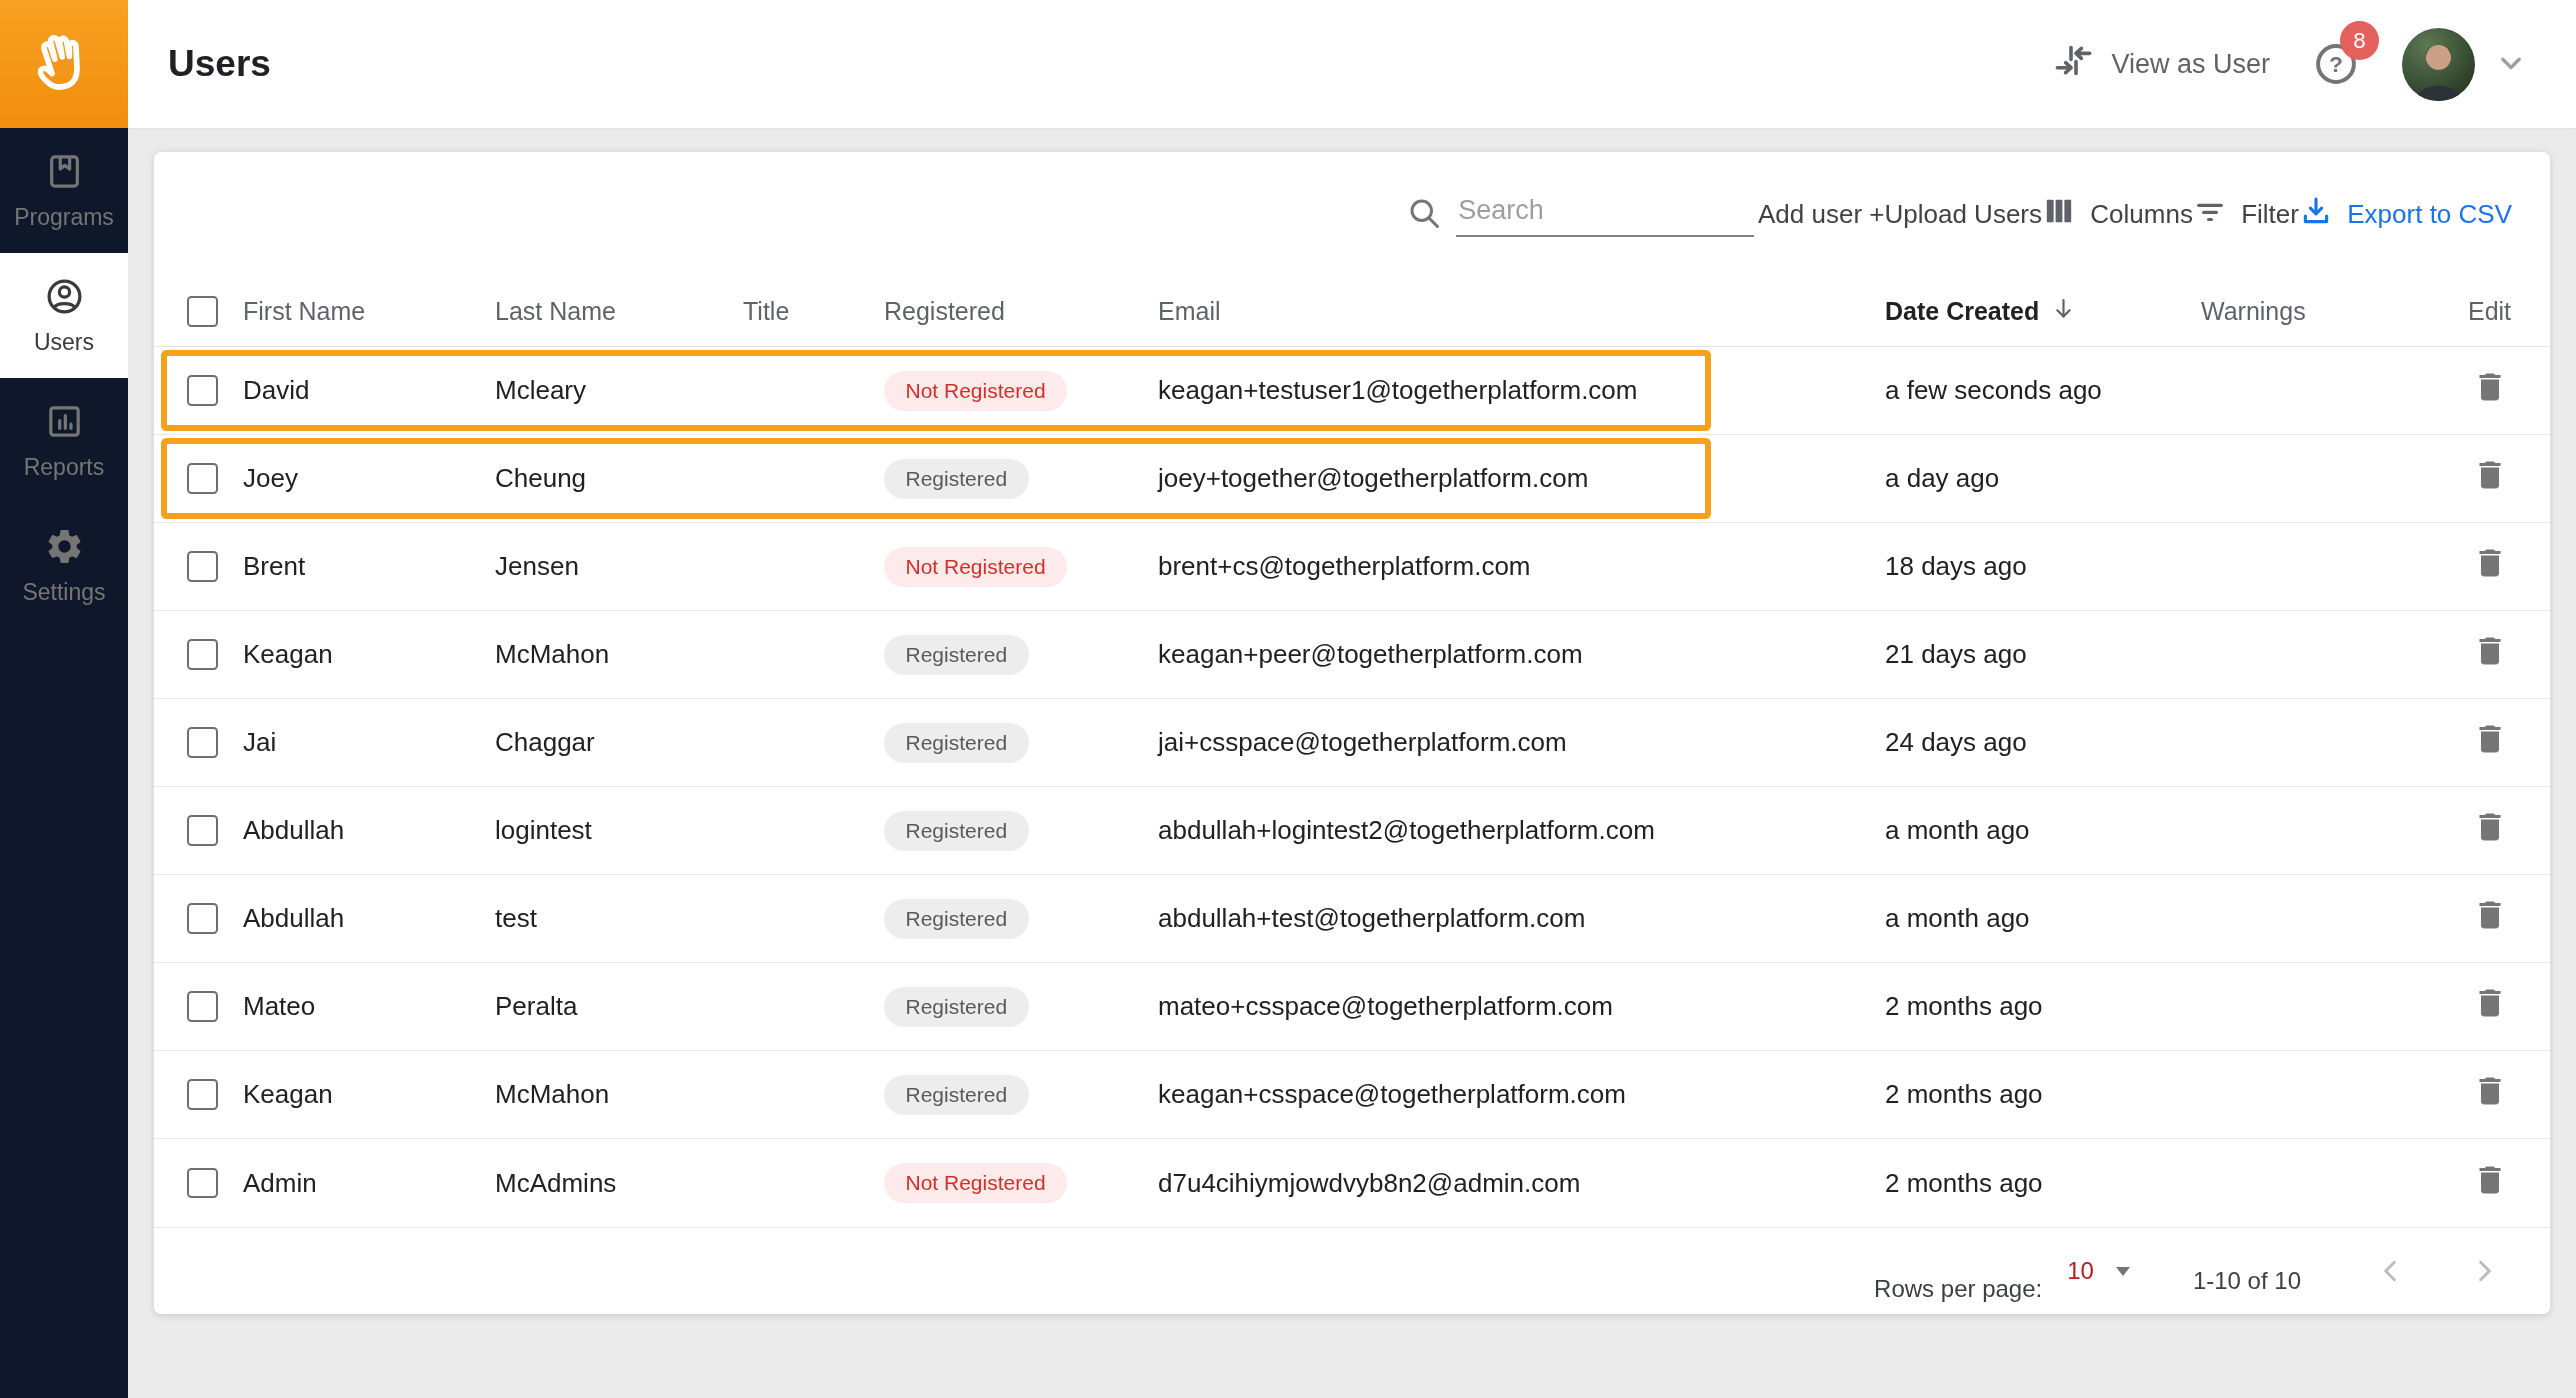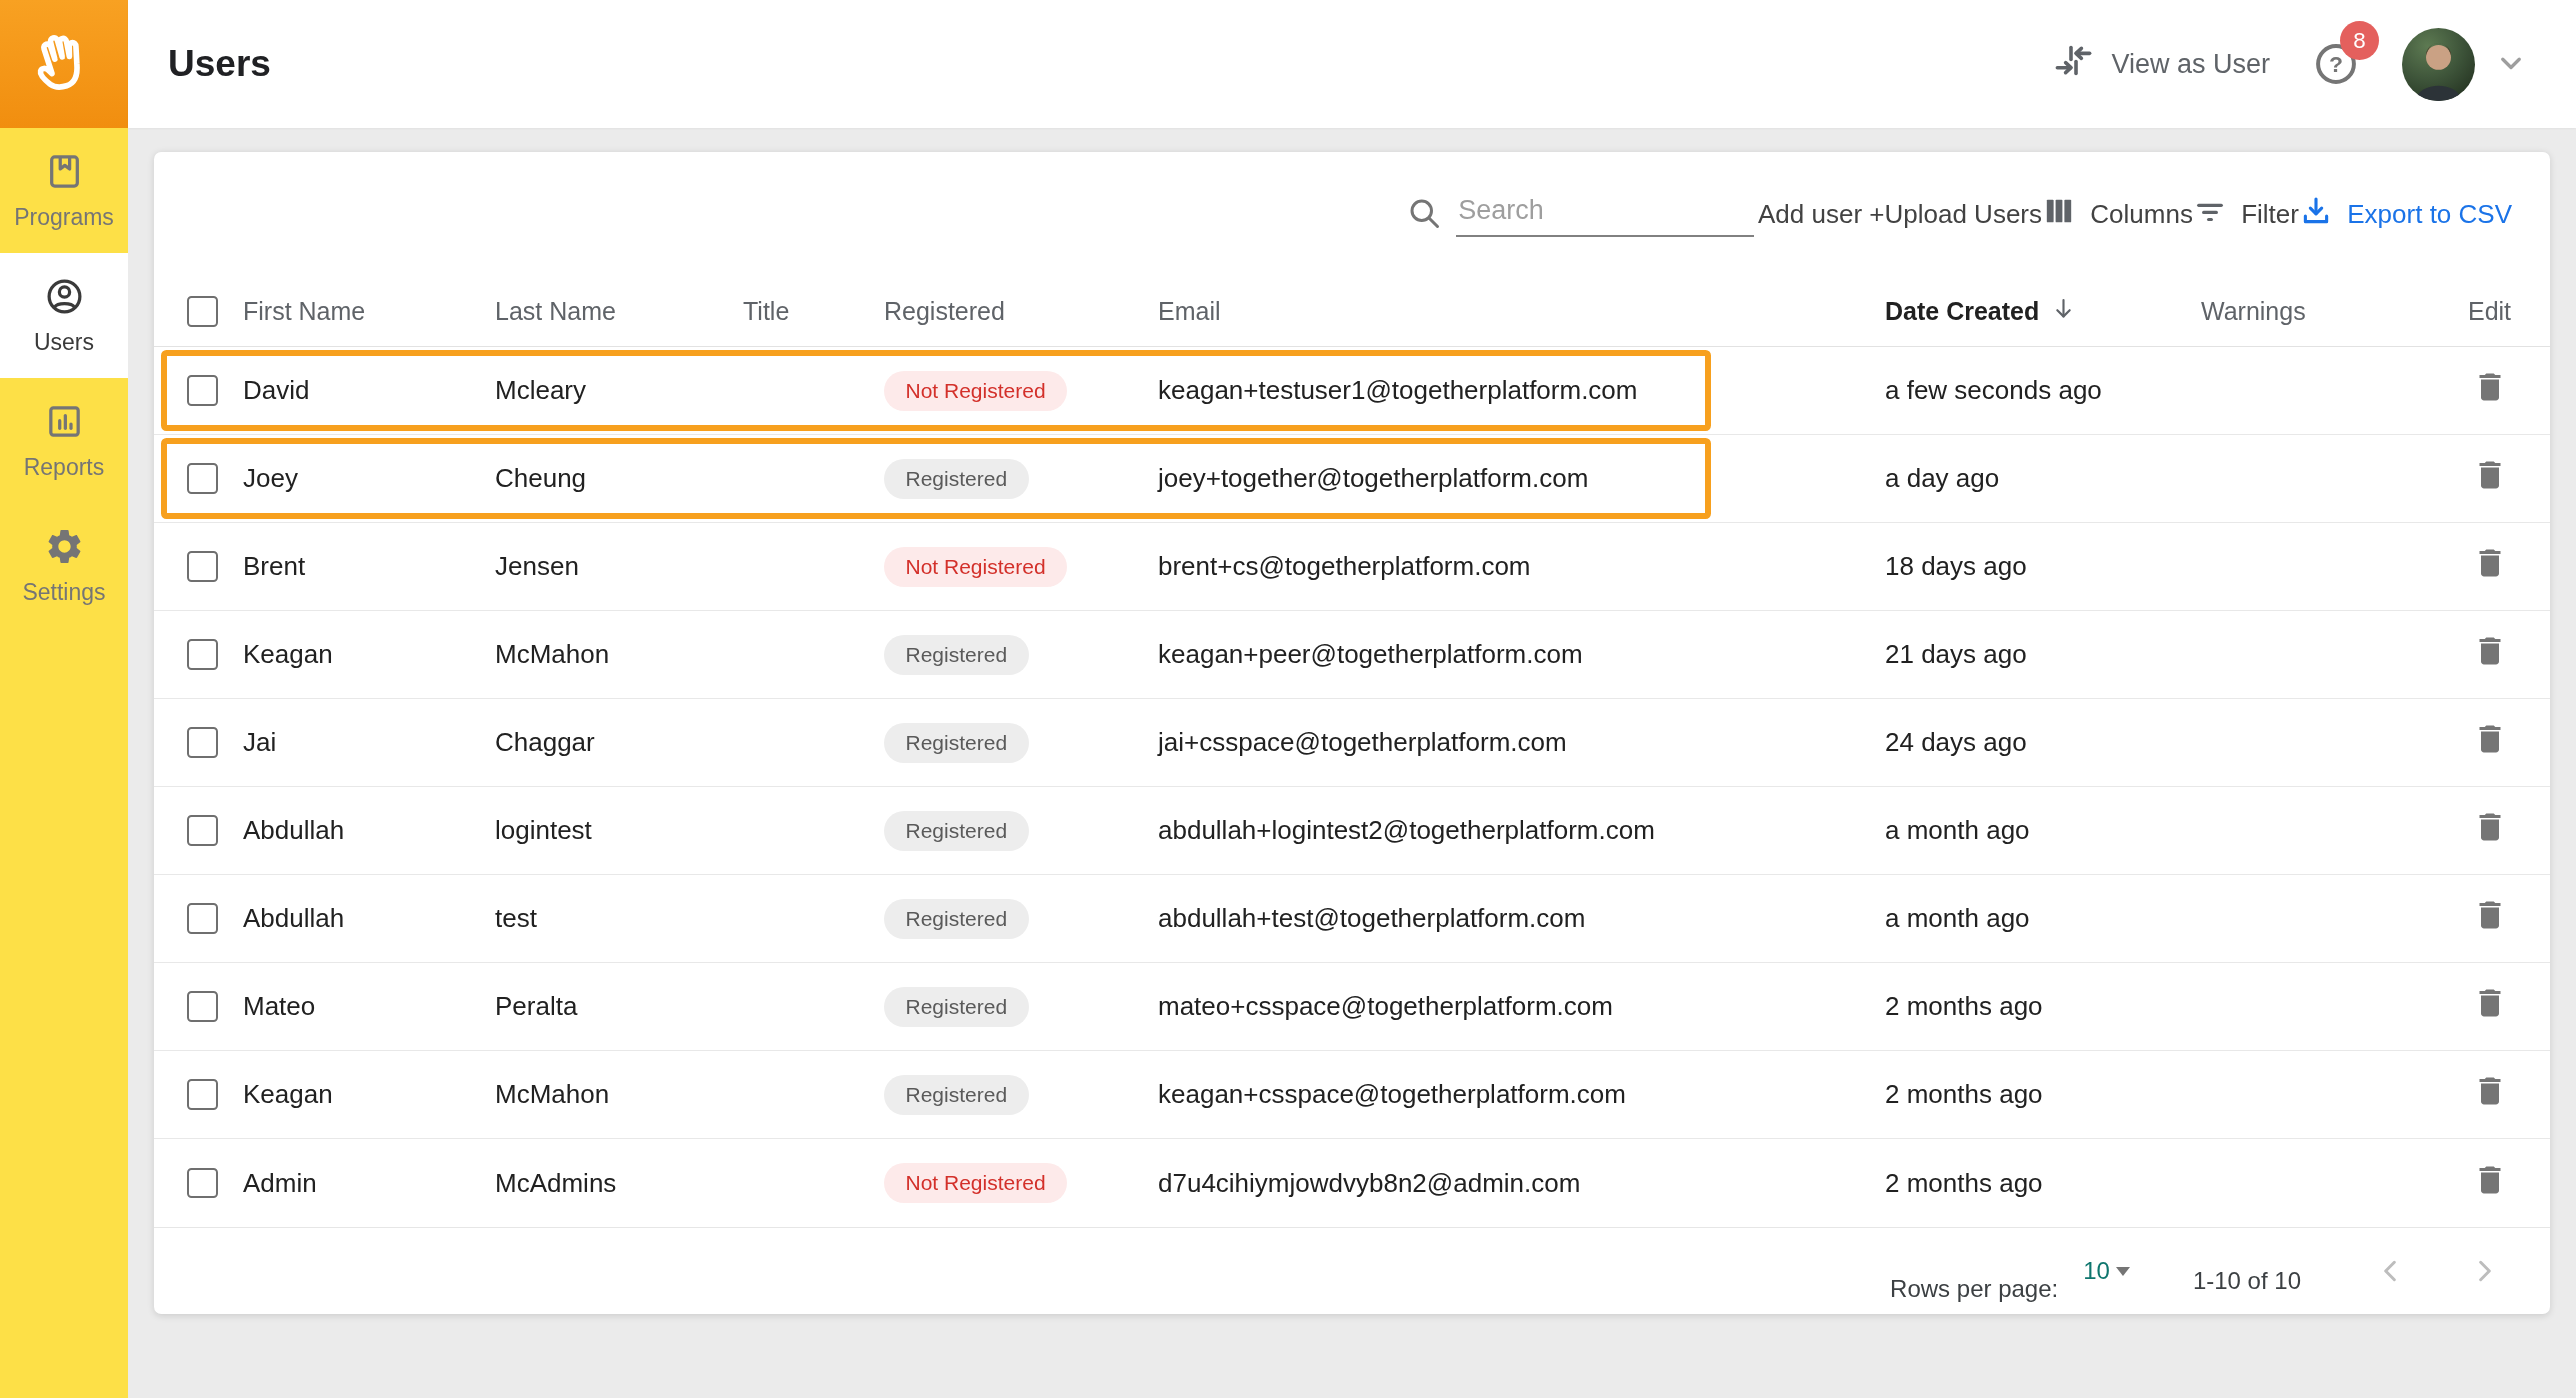--- a/index.html
+++ b/index.html
@@ -1,20 +1,20 @@
 <!DOCTYPE html>
 <html style="font-size:14.3px"><head>
 <meta charset="utf-8">
 <style>
   * { margin:0; padding:0; box-sizing:border-box; }
   html,body { width:2576px; height:1398px; font-family:"Liberation Sans", sans-serif; }
   .app { display:flex; width:2576px; height:1398px; background:#ebebeb; overflow:hidden; }
 
   
-  .sidebar { width:128px; flex:none; background:#fde047; }
+  .sidebar { width:128px; flex:none; background:#0f172a; }
   .logo { width:128px; height:128px; background:linear-gradient(180deg,#f8a122,#f18e0f); display:grid; place-items:center; }
   .logo svg { width:90px; height:90px; }
   .nav-item { height:125px; display:flex; flex-direction:column; align-items:center; justify-content:center; gap:9px; color:#757575; cursor:pointer; }
   .nav-item.active { background:#ffffff; color:#3a3a3a; }
   .nav-item svg { width:41px; height:41px; }
   .nav-label { font-size:23px; }
 
   
   .main { flex:1; display:flex; flex-direction:column; min-width:0; }
   .topbar { height:128px; background:#ffffff; display:flex; align-items:center; padding:0 47px 0 40px; box-shadow:0 0.9px 1.8px rgba(0,0,0,.04); }
@@ -56,21 +56,21 @@
   .badge { display:inline-block; padding:8px 21.5px; border-radius:29px; font-size:21px; white-space:nowrap; }
   .badge-reg { background:#ededed; color:#5a5a5a; }
   .badge-notreg { background:#fdeaea; color:#d3302a; }
   .c-edit { display:flex; justify-content:center; }
   .c-edit svg { width:36px; height:36px; cursor:pointer; }
   .hl::after { content:""; position:absolute; left:7.2px; top:2.7px; bottom:2.7px; width:1538px; border:6.3px solid #f7a01e; border-radius:5.4px; pointer-events:none; }
 
   
   .tfoot { height:87px; border-top:0.9px solid #e6e6e6; display:flex; align-items:center; justify-content:flex-end; padding-right:47px; font-size:24px; color:#3c4043; }
   .rpp-label { margin-right:25px;margin-top:36px; }
-  .rpp-value { display:flex; align-items:center; gap:6px; cursor:pointer; margin-right:63px; color:#0f766e; }
+  .rpp-value { display:flex; align-items:center; gap:22px; cursor:pointer; margin-right:63px; color:#b91c1c; }
   .tri-down { width:0; height:0; border-left:7.2px solid transparent; border-right:7.2px solid transparent; border-top:9px solid #757575; }
   .range { margin-right:70px;margin-top:20px; }
   .pg-btn { width:39px; height:39px; display:grid; place-items:center; cursor:pointer; }
   .pg-btn svg { width:32px; height:32px; }
   .pg-prev { margin-right:54px; }
 </style>
 </head>
 <body>
 
 <div class="app">

